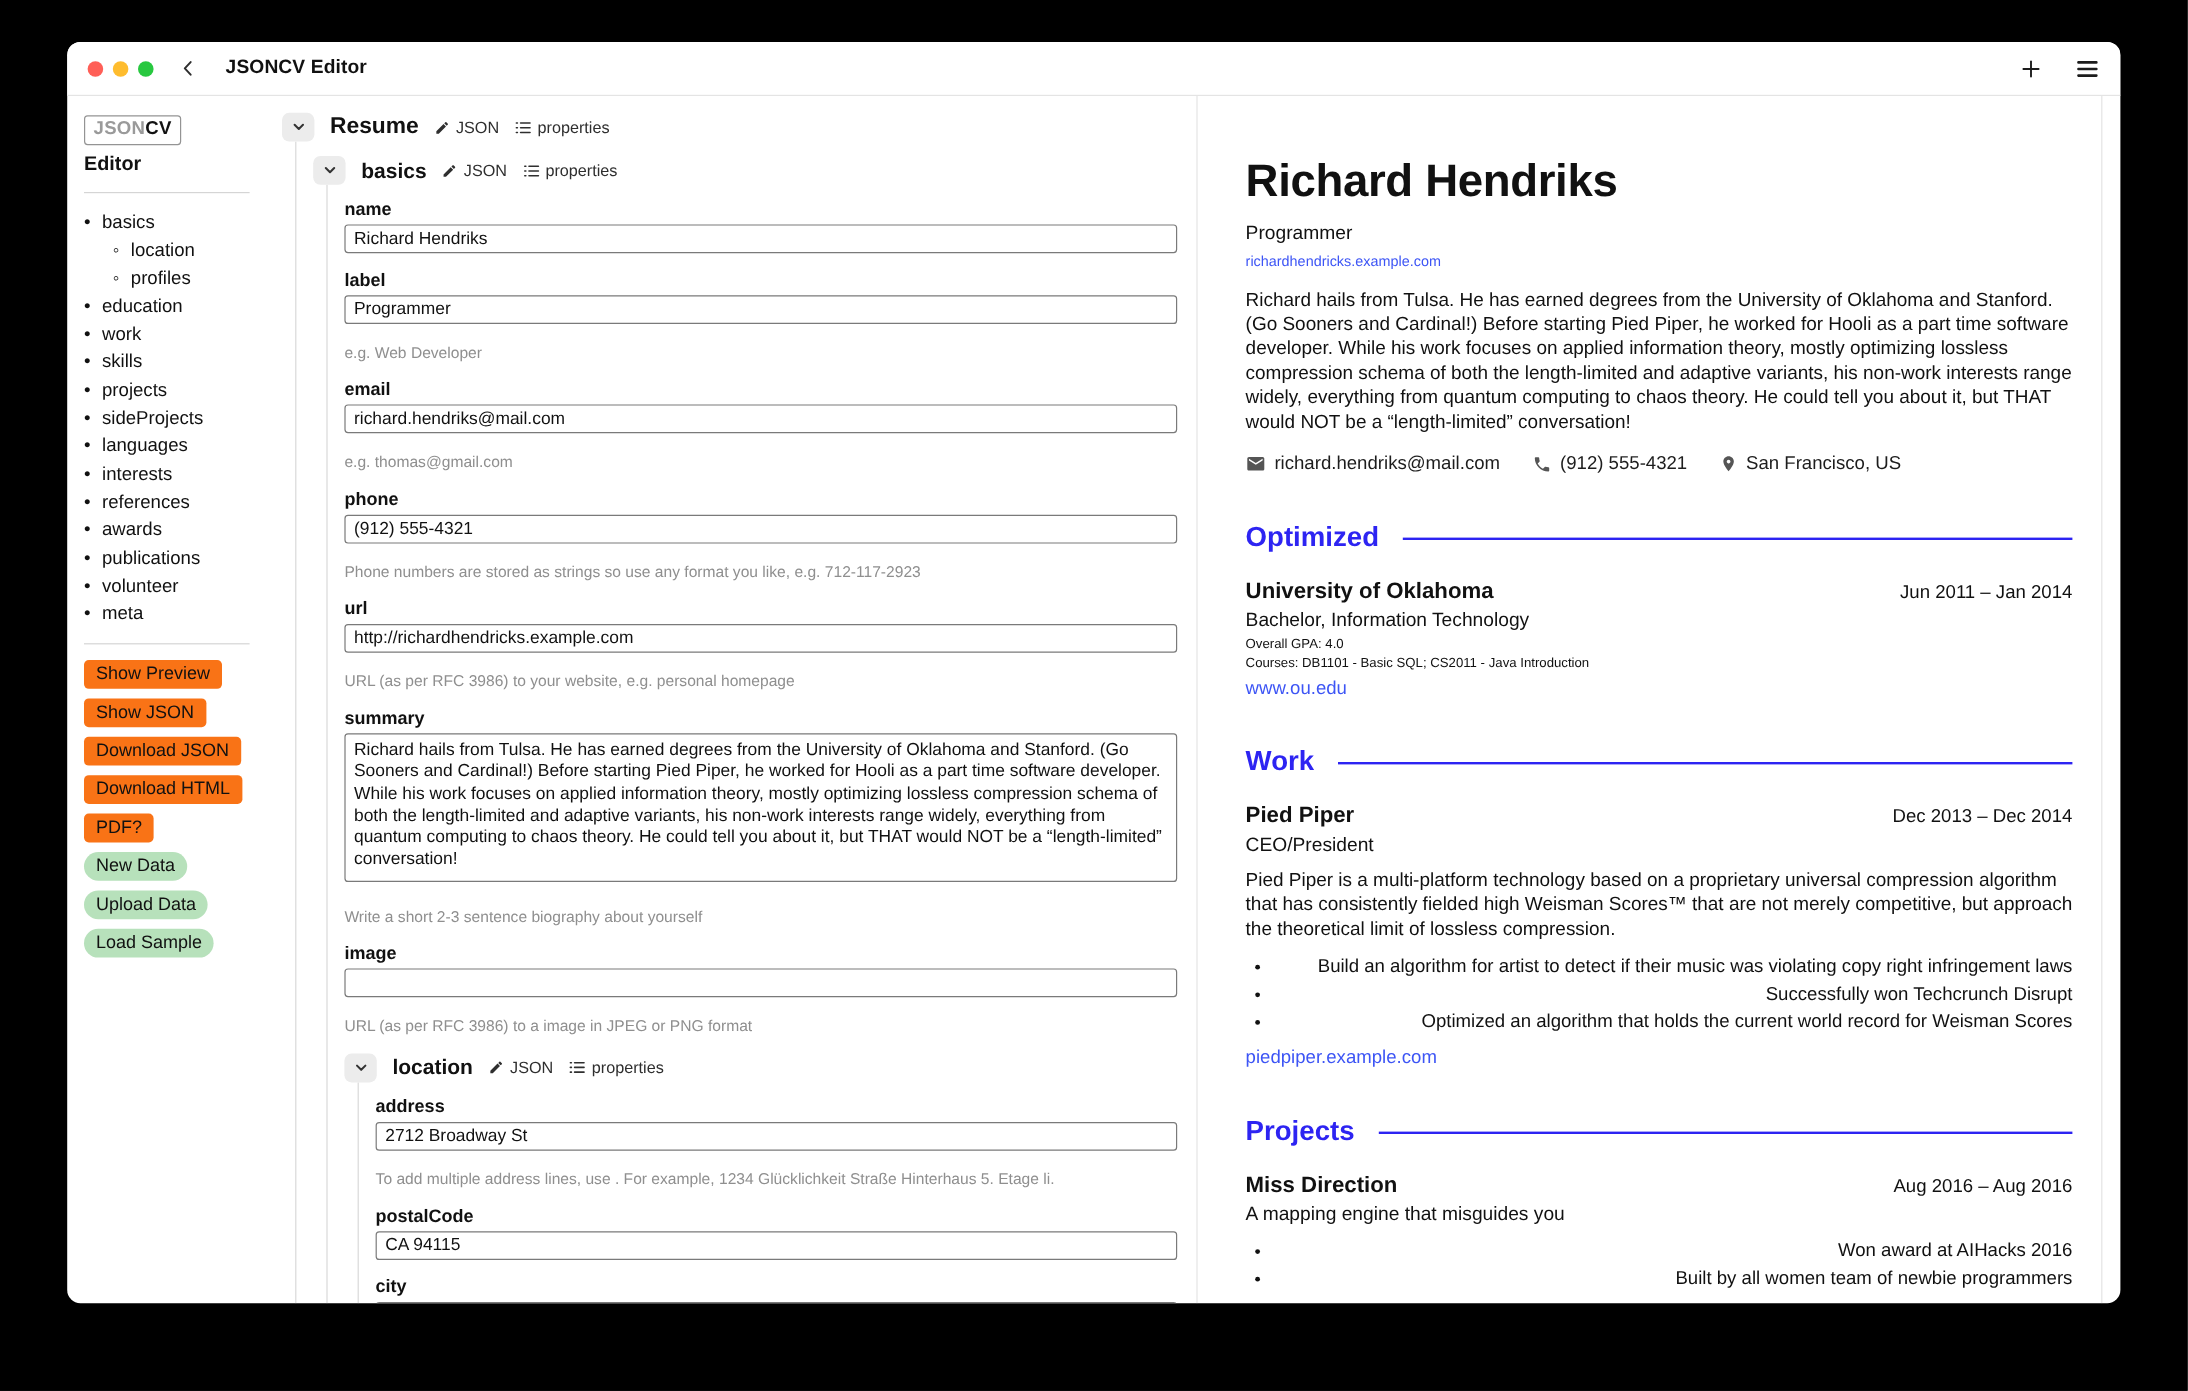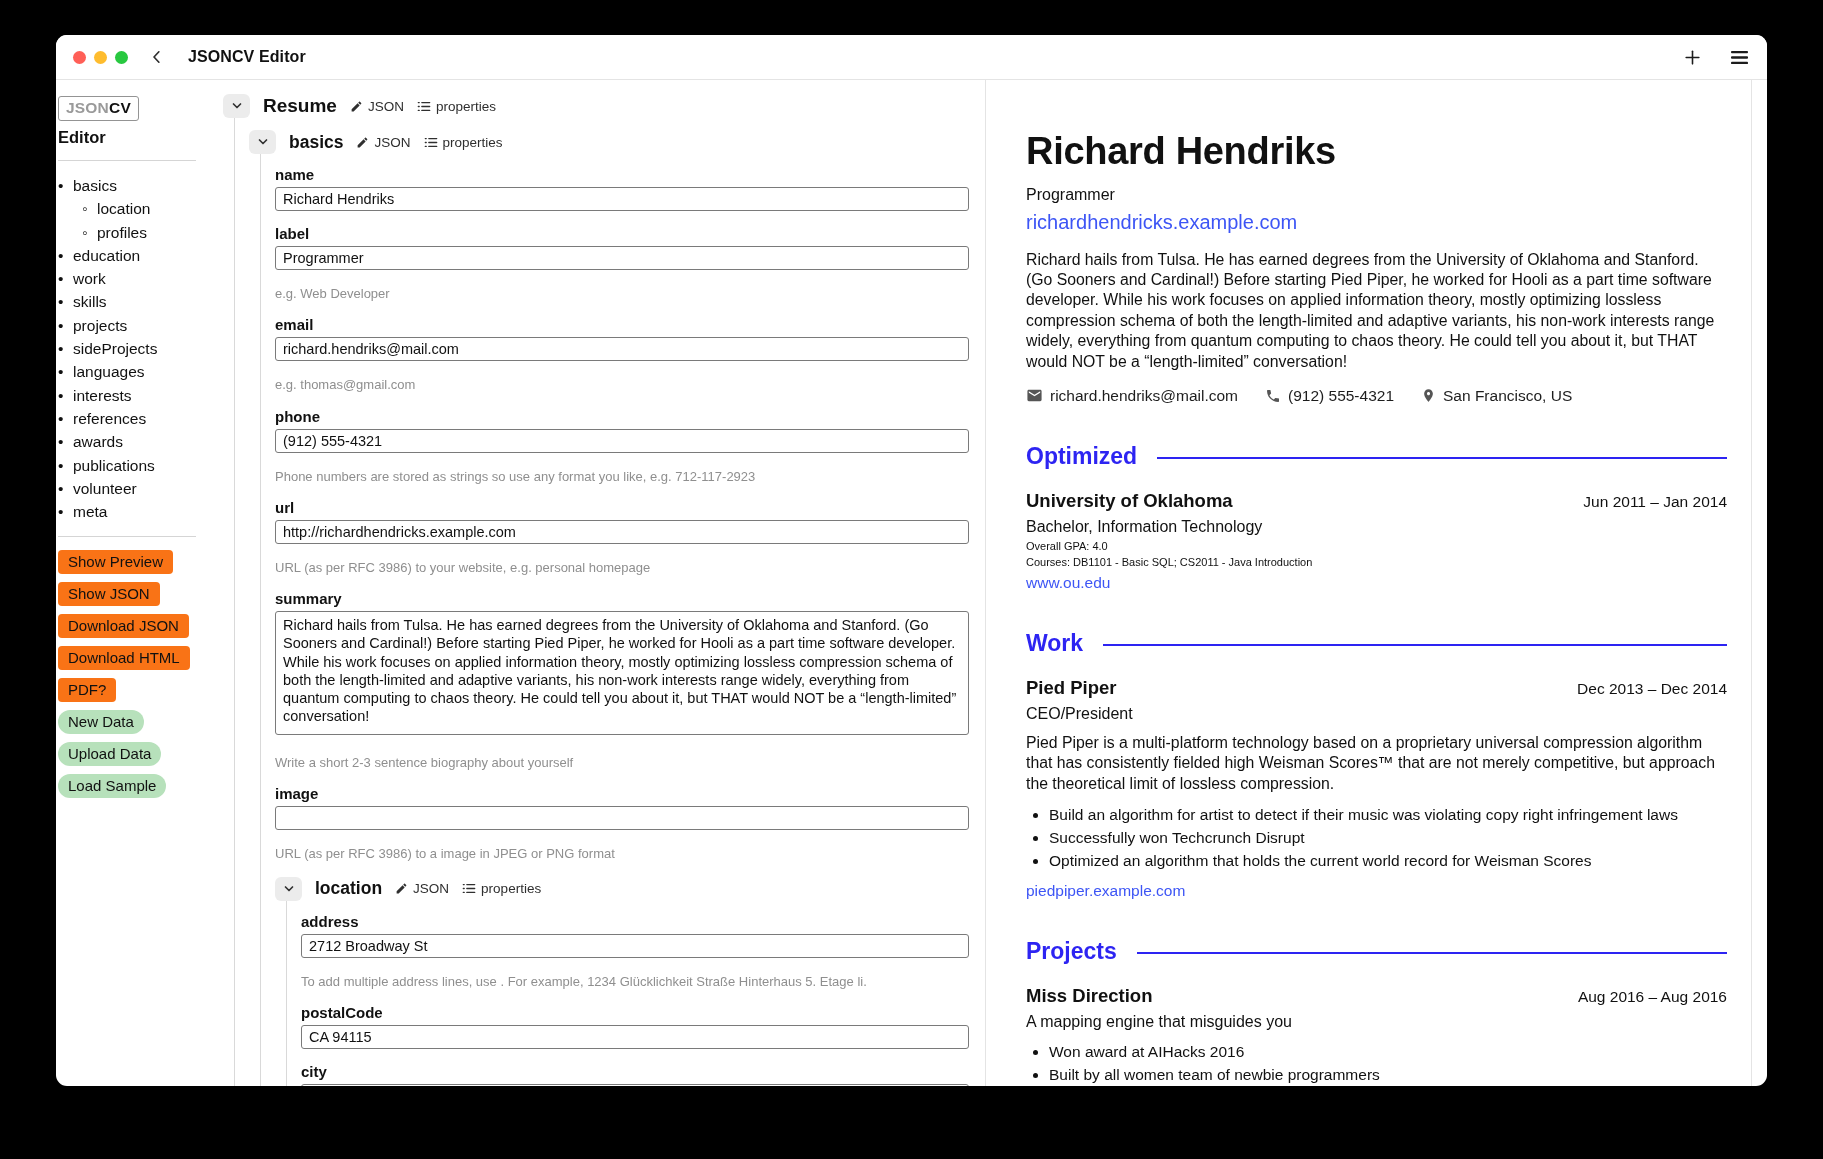--- a/index.html
+++ b/index.html
@@ -13,21 +13,21 @@
   .lights{display:flex;gap:8px;align-items:center;}
   .light{width:13px;height:13px;border-radius:50%;display:inline-block;}
   .light.red{background:#ff5f57;} .light.yellow{background:#febc2e;} .light.green{background:#28c840;}
   .back-btn{margin-left:20px;display:flex;align-items:center;color:#2e2e2e;cursor:pointer;}
   .tb-title{margin-left:22px;font-size:16px;font-weight:700;letter-spacing:.1px;}
   .tb-right{margin-left:auto;display:flex;align-items:center;gap:28px;color:#1c1c1c;}
   .tb-icon{cursor:pointer;display:flex;align-items:center;}
   
   .main{flex:1;display:flex;min-height:0;}
   
-  .sidebar{width:153px;flex:0 0 153px;padding:16px 0 0 2px;font-size:15.5px;}
+  .sidebar{width:153px;flex:0 0 153px;padding:16px 0 0 14px;font-size:15.5px;}
   .logo-box{display:inline-block;border:1.5px solid #949494;border-radius:3px;padding:2px 7px 3px;
             font-weight:700;font-size:15.5px;letter-spacing:.2px;}
   .logo-json{color:#9a9a9a;} .logo-cv{color:#111;}
   .logo-sub{font-weight:700;font-size:16.5px;margin-top:7px;}
   .side-hr{border:0;border-top:1px solid #d5d5d5;margin:13px 0;width:138px;}
   .nav{list-style:none;margin:0;padding:0;}
   .nav li{display:flex;align-items:baseline;line-height:23.3px;cursor:pointer;}
   .nav .blt{width:15px;flex:0 0 15px;color:#111;}
   .nav li.sub{padding-left:24px;}
   .side-btn{display:block;margin:8px 0;padding:3px 10px 4px;background:#f97316;border:none;
@@ -50,35 +50,35 @@
   .field input{height:24px;}
   .field textarea{height:124px;line-height:1.26;resize:none;overflow:hidden;padding:4px 7px;}
   .hint{font-size:13px;color:#8f8f8f;margin-top:16px;line-height:1.25;}
   
   .vdivider{width:1px;flex:0 0 1px;background:#e4e4e4;}
   .preview{flex:1;padding:50px 24px 0 40px;overflow:hidden;}
   .scroll-gutter{width:15px;flex:0 0 15px;border-left:1px solid #e4e4e4;}
   .pv-name{font-size:38px;font-weight:700;letter-spacing:-.3px;margin:0 0 12px;line-height:1.15;}
   .pv-role{font-size:16px;margin:0 0 7px;}
   .pv-link{color:#3d55f5;text-decoration:none;cursor:pointer;}
-  .pv-site{font-size:20px;margin:0 0 16px;}
+  .pv-site{font-size:12px;margin:0 0 16px;}
   .pv-summary{font-size:15.8px;line-height:1.29;margin:0 0 15px;}
   .pv-contact{display:flex;align-items:center;gap:27px;font-size:15.5px;color:#1d1d1d;margin-bottom:22px;}
   .pv-contact .citem{display:flex;align-items:center;gap:7px;}
   .pv-contact .ic{color:#555;display:flex;}
   .pv-sec-head{display:flex;align-items:center;gap:20px;margin:38px 0 20px;}
   .pv-sec-head h2{font-size:23px;color:#2d24f2;margin:0;font-weight:700;white-space:nowrap;}
   .pv-sec-head .rule{flex:1;height:2.5px;background:#2d24f2;margin-top:3px;}
   .entry-head{display:flex;justify-content:space-between;align-items:baseline;}
   .entry-title{font-size:18.5px;font-weight:700;}
   .entry-date{font-size:15.5px;color:#111;}
   .entry-sub{font-size:16px;margin:6px 0 4px;}
   .entry-line{font-size:11px;margin:4px 0;}
   .entry-link{font-size:15.5px;margin:6px 0 0;}
-  .pv-ul{margin:12px 0 12px 0;padding-left:23px;}
+  .pv-ul{margin:12px 0 12px 0;padding-left:23px;text-align:right;}
   .pv-ul li{font-size:15.5px;margin:5px 0;}
 </style>
 </head>
 <body>
 
 <div class="window">
 
   <div class="titlebar">
     <div class="lights">
       <span class="light red"></span>

